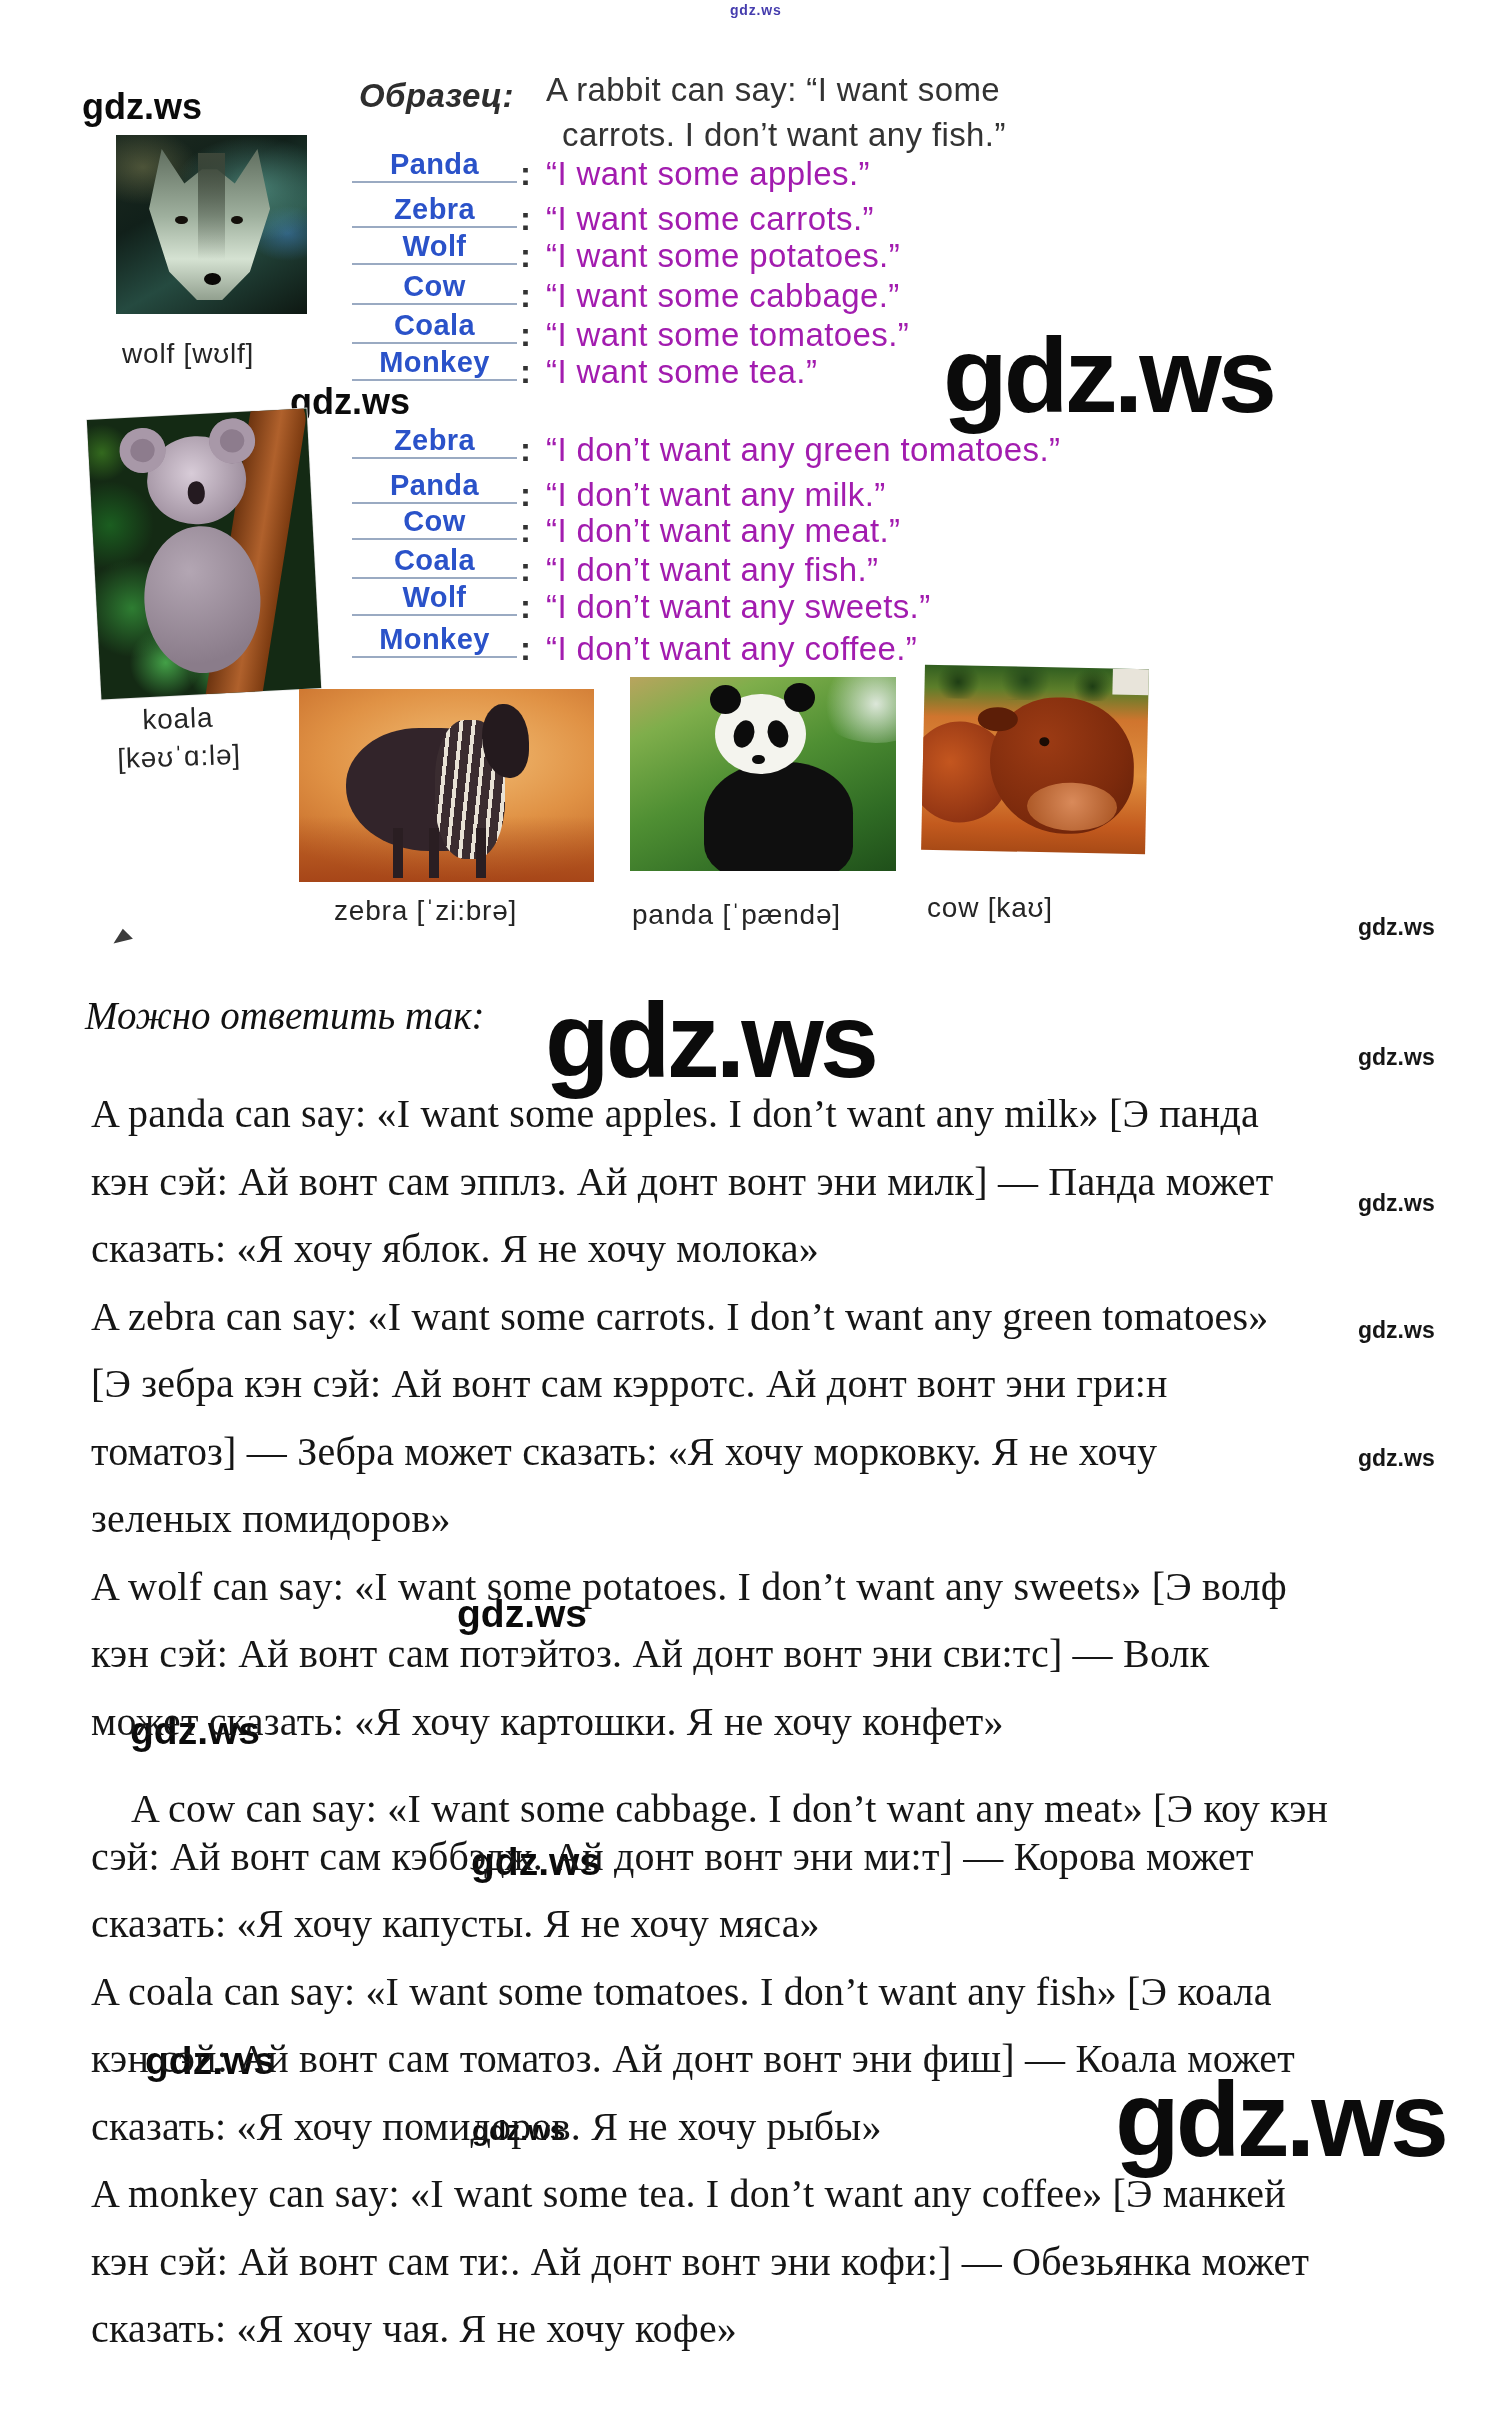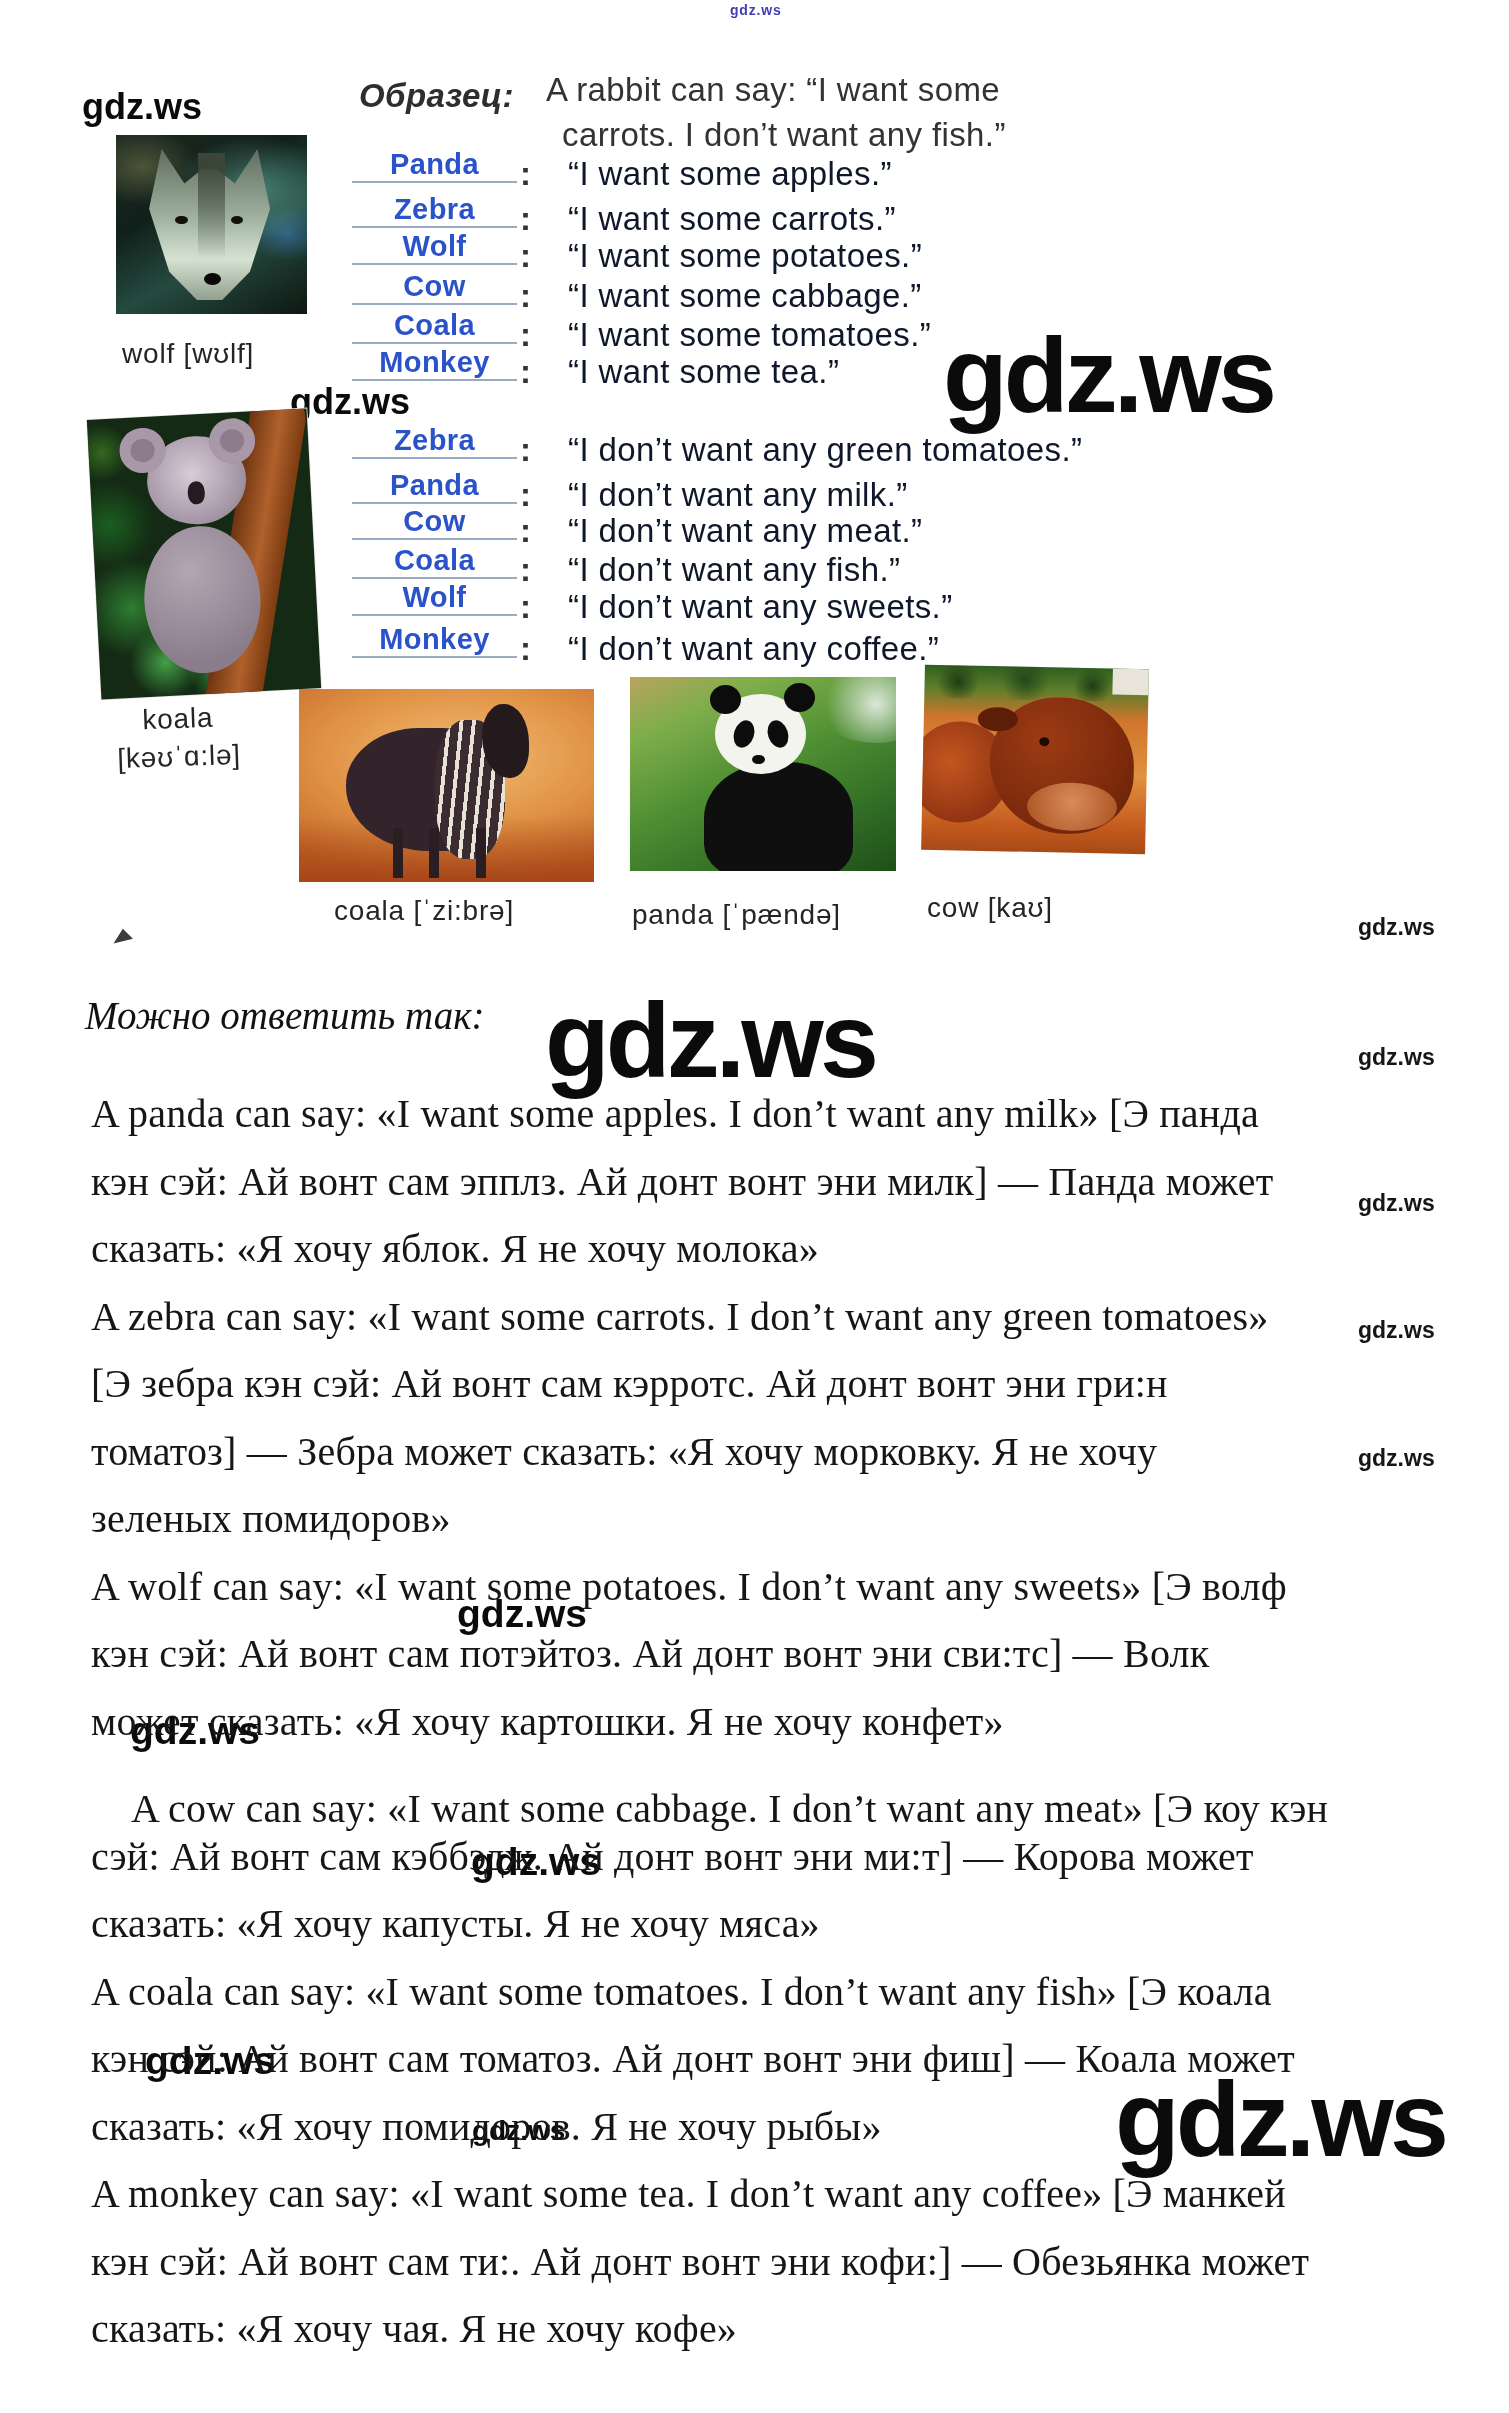--- a/index.html
+++ b/index.html
@@ -34,21 +34,21 @@
   .sample-label{left:359px;top:77px;font-size:33px;font-weight:700;font-style:italic;color:#2e2e2e;}
   .sample-l1{left:546px;top:71px;font-size:33px;}
   .sample-l2{left:562px;top:116px;font-size:33px;}
 
   .fill-row{position:absolute;left:0;width:1509px;height:40px;}
   .blank{position:absolute;left:352px;width:165px;height:34px;text-align:center;
          border-bottom:2.3px solid #9aaac2;}
   .blank-name{font-size:29px;font-weight:700;color:#2a52c9;letter-spacing:0.4px;
               font-family:"Liberation Sans",sans-serif;line-height:34px;}
   .row-colon{position:absolute;left:520px;top:7.7px;font-size:33px;font-weight:700;color:#333;}
-  .row-sentence{position:absolute;left:568px;top:7.7px;font-size:33px;color:#0f172a;
+  .row-sentence{position:absolute;left:546px;top:7.7px;font-size:33px;color:#a21caf;
                 font-weight:500;letter-spacing:0.4px;white-space:nowrap;
                 font-family:"Liberation Sans",sans-serif;}
 
   
   .photo{position:absolute;overflow:hidden;}
   .photo > div{position:absolute;}
   .photo-wolf{left:116px;top:135px;width:191px;height:179px;
     background:linear-gradient(150deg,#1d2a20 0%,#11201a 35%,#254a40 62%,#0e1812 100%);}
   .wolf-glow{inset:0;background:
     radial-gradient(ellipse 60% 42% at 72% 30%,rgba(110,190,175,.55),transparent 70%),
@@ -257,21 +257,21 @@
 
 <div class="photo photo-zebra">
   <div class="z-ground"></div>
   <div class="z-body"></div>
   <div class="z-stripes"></div>
   <div class="z-head"></div>
   <div class="z-leg a"></div>
   <div class="z-leg b"></div>
   <div class="z-leg c"></div>
 </div>
-<div class="caption cap-zebra">coala [ˈzi:brə]</div>
+<div class="caption cap-zebra">zebra [ˈzi:brə]</div>
 
 <div class="photo photo-panda">
   <div class="p-sky"></div>
   <div class="p-body"></div>
   <div class="p-head"></div>
   <div class="p-ear l"></div>
   <div class="p-ear r"></div>
   <div class="p-eye l"></div>
   <div class="p-eye r"></div>
   <div class="p-nose"></div>

